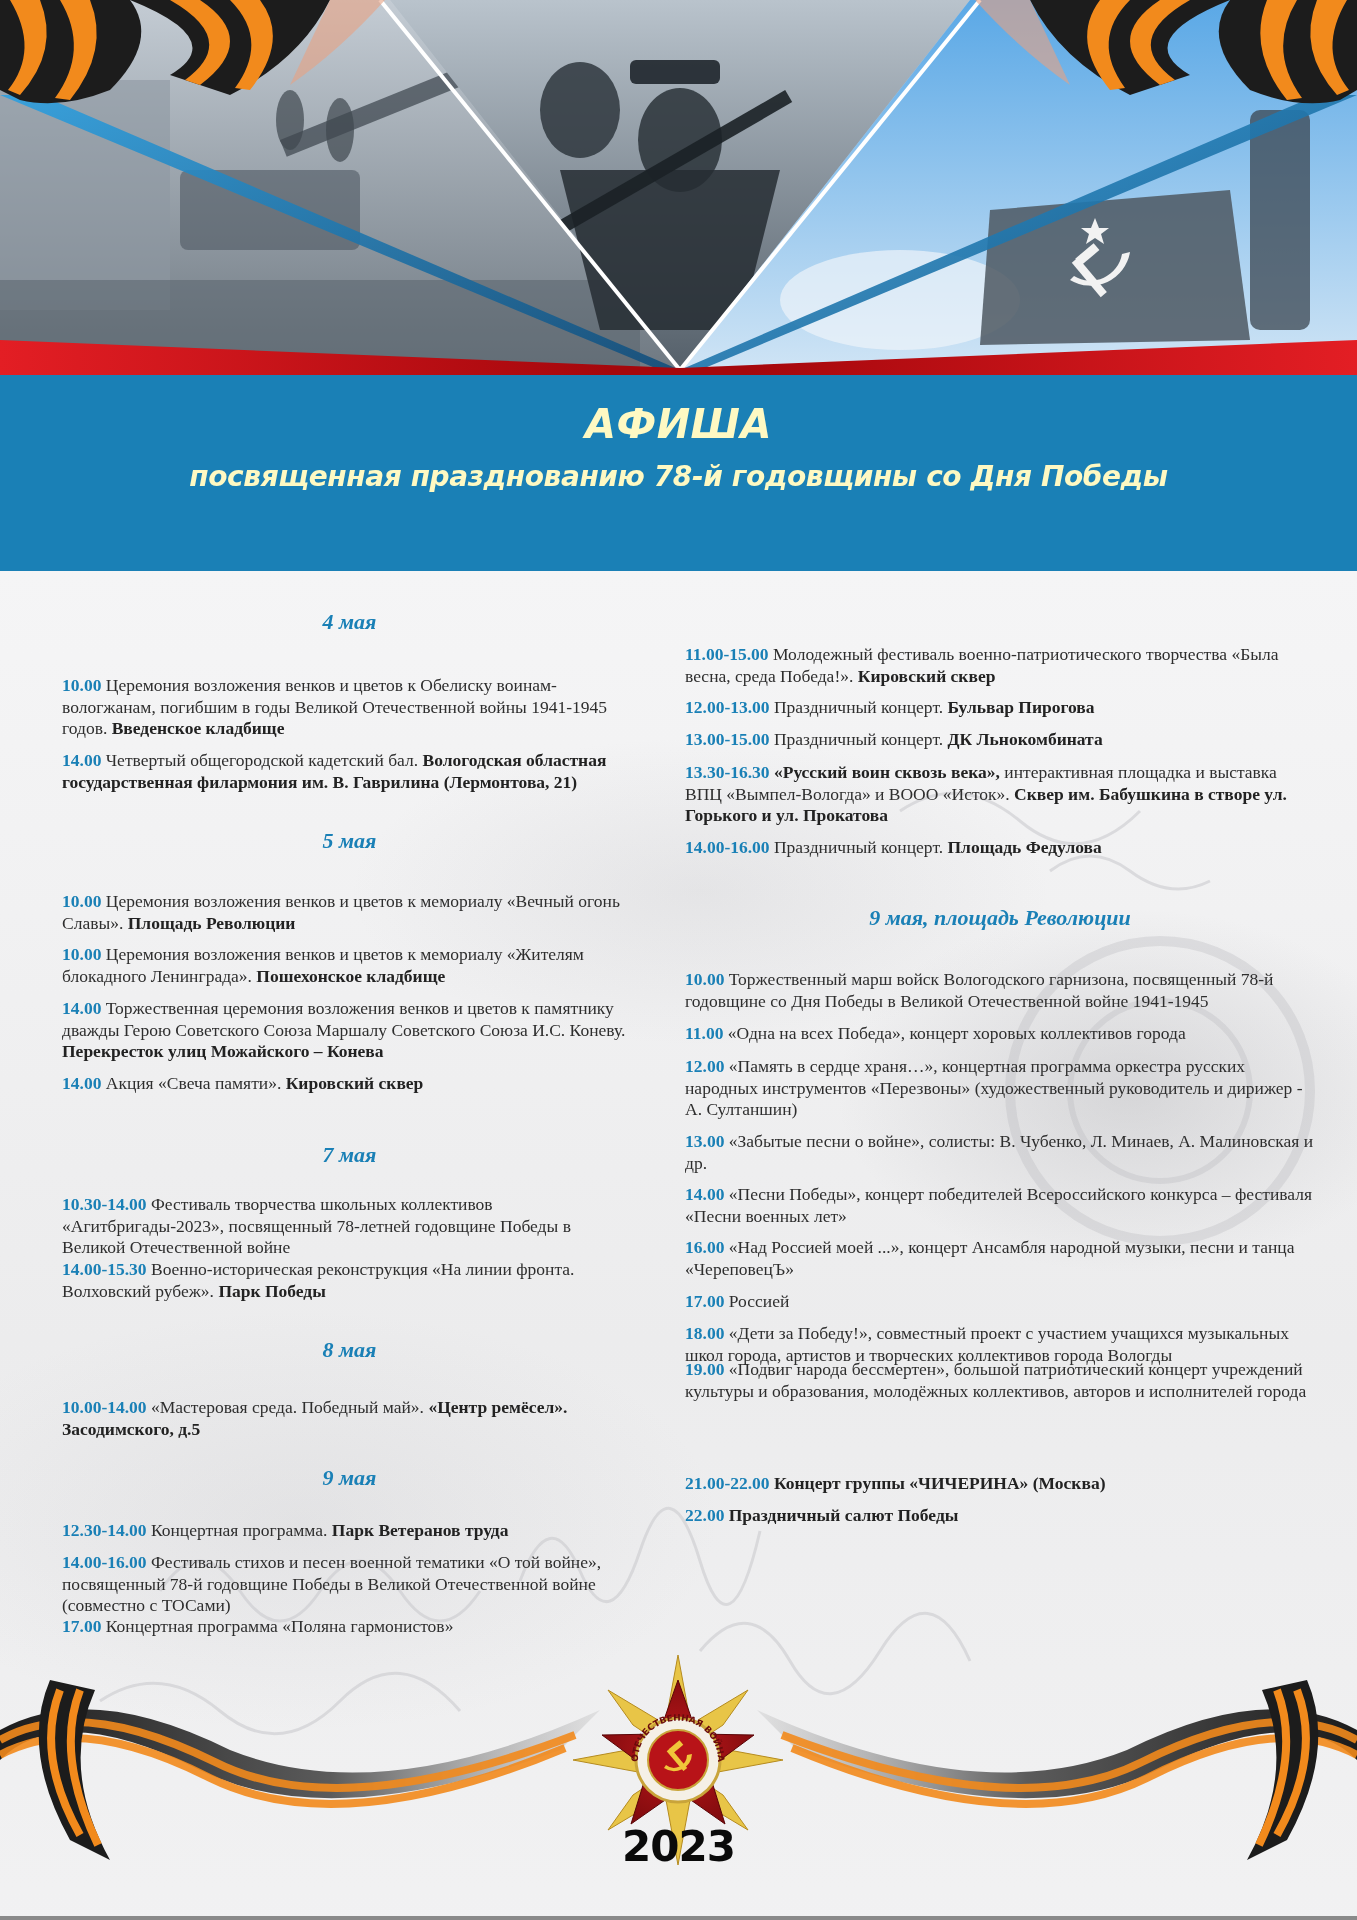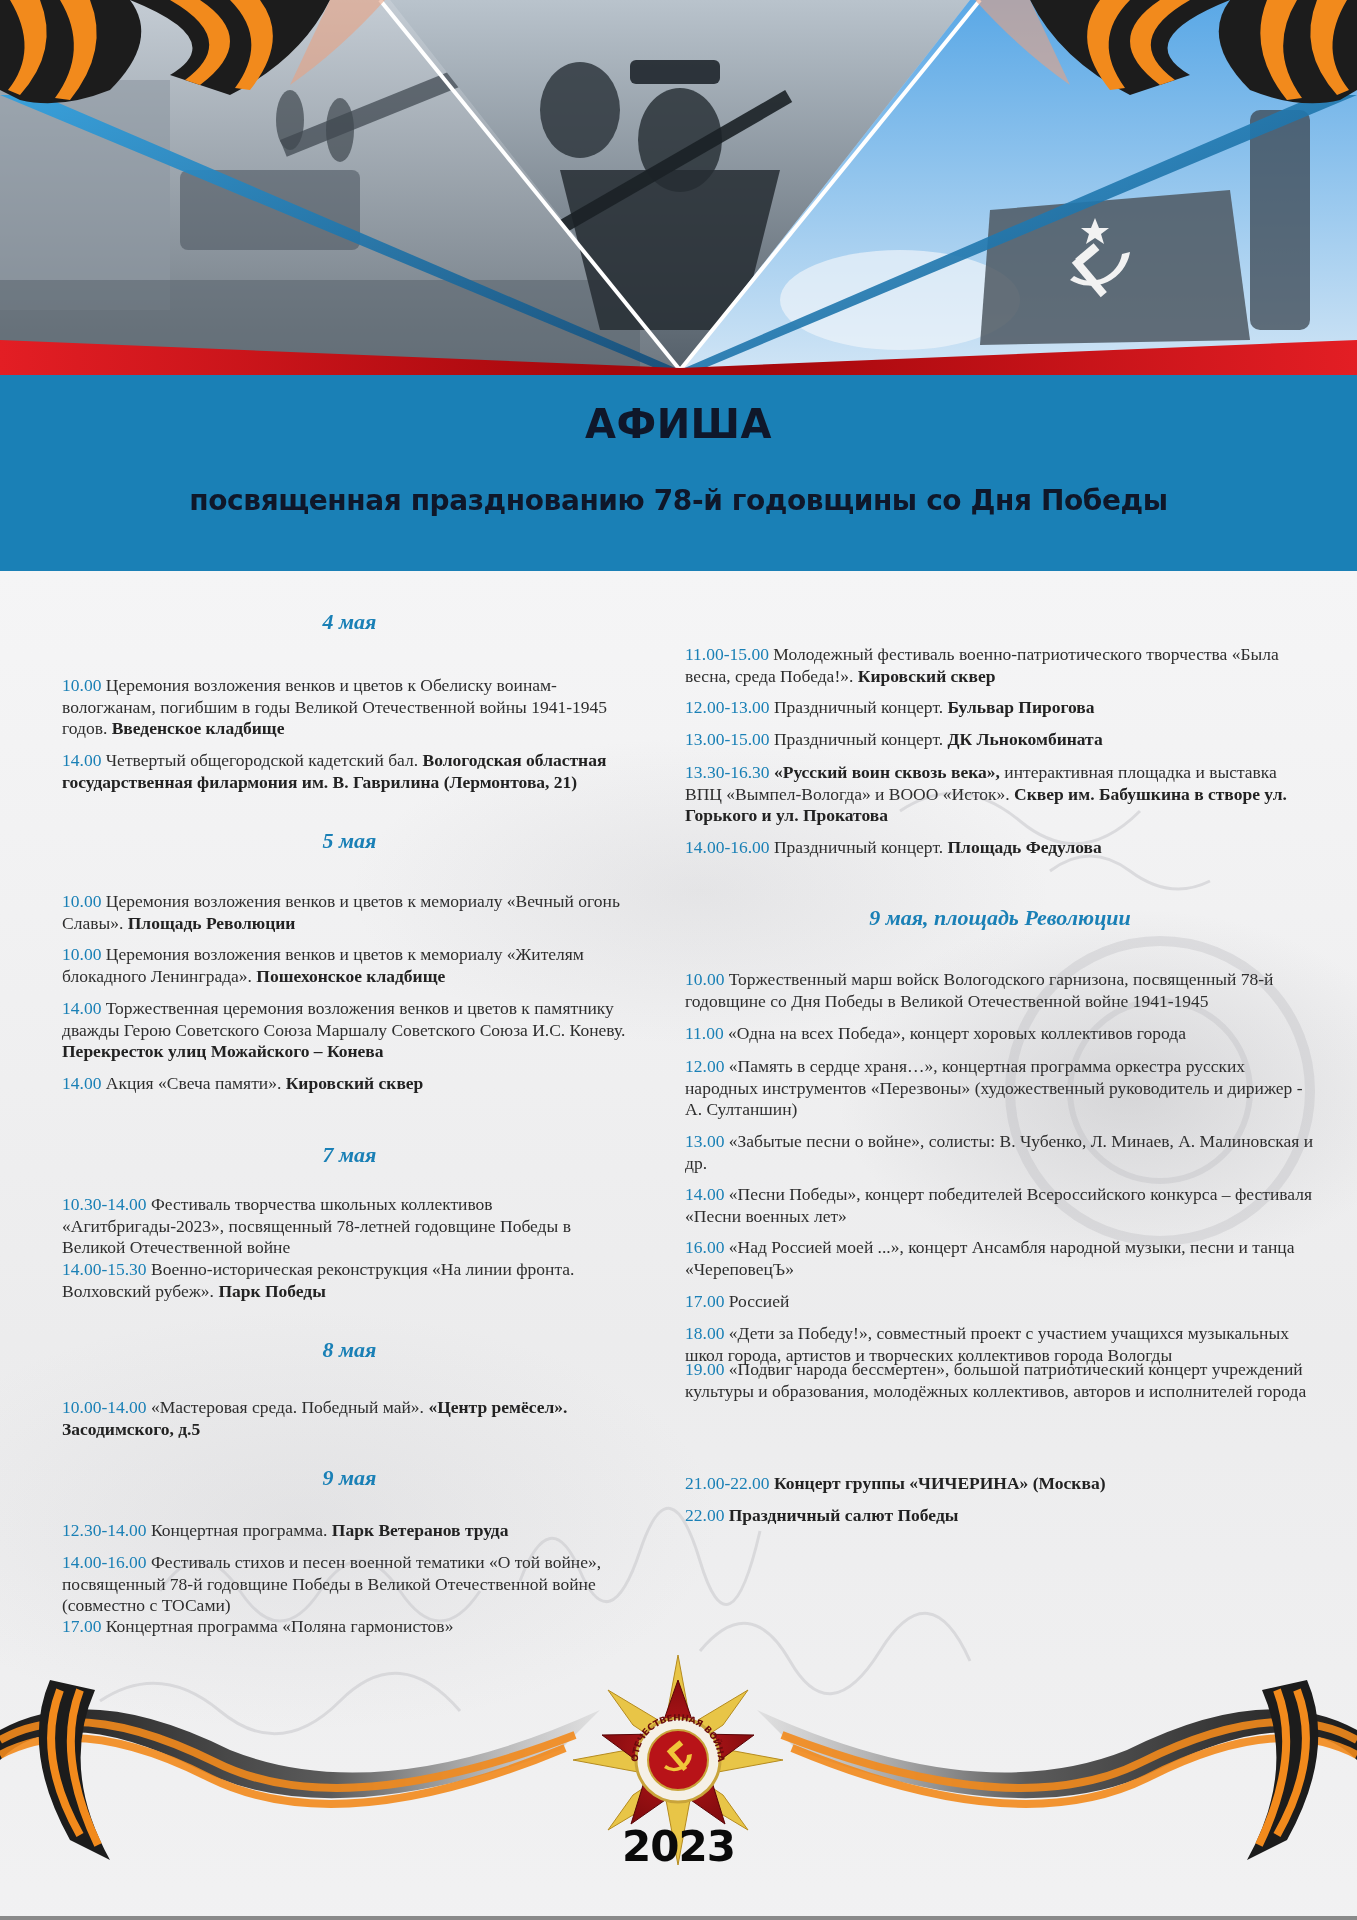--- a/index.html
+++ b/index.html
@@ -6,43 +6,43 @@
   html, body { width: 1357px; height: 1920px; overflow: hidden; background: #f2f2f3; }
   body { position: relative; font-family: "Liberation Serif", serif; color: #2b2b2b; }
 
   
   .banner { position: absolute; left: 0; top: 0; width: 1357px; height: 375px; overflow: hidden;
             background: linear-gradient(180deg, #c9d3dc 0%, #aab6c1 60%, #8d99a4 100%); }
   .banner svg { position: absolute; left: 0; top: 0; }
 
   
   .title-band { position: absolute; left: 0; top: 375px; width: 1357px; height: 196px;
-                background: #1a80b6; text-align: center; color: #0f172a;
-                font-family: "DejaVu Sans", sans-serif; font-weight: bold; }
+                background: #1a80b6; text-align: center; color: #fef9c3;
+                font-family: "DejaVu Sans", sans-serif; font-weight: bold; font-style: italic; }
   .title-main { display: block; font-size: 40px; letter-spacing: 0.5px; padding-top: 24px; line-height: 50px; }
   .title-sub { display: block; font-size: 28px; line-height: 48px; letter-spacing: -0.4px; }
-  .title-sub.first { margin-top: 28px; }
+  .title-sub.first { margin-top: 4px; }
 
   
   .content { position: absolute; left: 0; top: 571px; width: 1357px; height: 1539px; overflow: hidden;
              background:
                radial-gradient(ellipse 420px 260px at 1130px 520px, rgba(150,150,155,0.28), transparent 70%),
                radial-gradient(ellipse 500px 220px at 700px 320px, rgba(170,170,175,0.18), transparent 70%),
                radial-gradient(ellipse 600px 300px at 300px 950px, rgba(170,170,175,0.16), transparent 70%),
                linear-gradient(180deg, #f5f5f6 0%, #ececed 50%, #f3f3f4 100%); }
   .bg-decor { position: absolute; left: 0; top: 0; width: 1357px; height: 1349px; }
 
   .col { position: absolute; font-size: 17.5px; line-height: 21.5px; }
   .col-left { left: 62px; top: 0; width: 575px; }
   .col-right { left: 685px; top: 0; width: 630px; }
 
   .day-heading { position: absolute; color: #1a80b6; font-style: italic; font-weight: bold;
                  font-size: 22px; text-align: center; width: 100%; }
   .event { position: absolute; width: 100%; color: #2e2e2e; }
-  .event .time { color: #1a80b6; font-weight: normal; }
+  .event .time { color: #1a80b6; font-weight: bold; }
   .event .place { font-weight: bold; color: #222; }
 
   
   .bottom-art { position: absolute; left: 0; top: 1620px; width: 1357px; height: 300px; }
   .year { position: absolute; left: 0; width: 1357px; top: 1822px; text-align: center;
           font-family: "DejaVu Sans", sans-serif; font-weight: bold; font-size: 42px; color: #0a0a0a; letter-spacing: -1px; }
   .bottom-line { position: absolute; left: 0; top: 1916px; width: 1357px; height: 4px; background: #8a8a8a; }
 </style>
 </head>
 <body>

